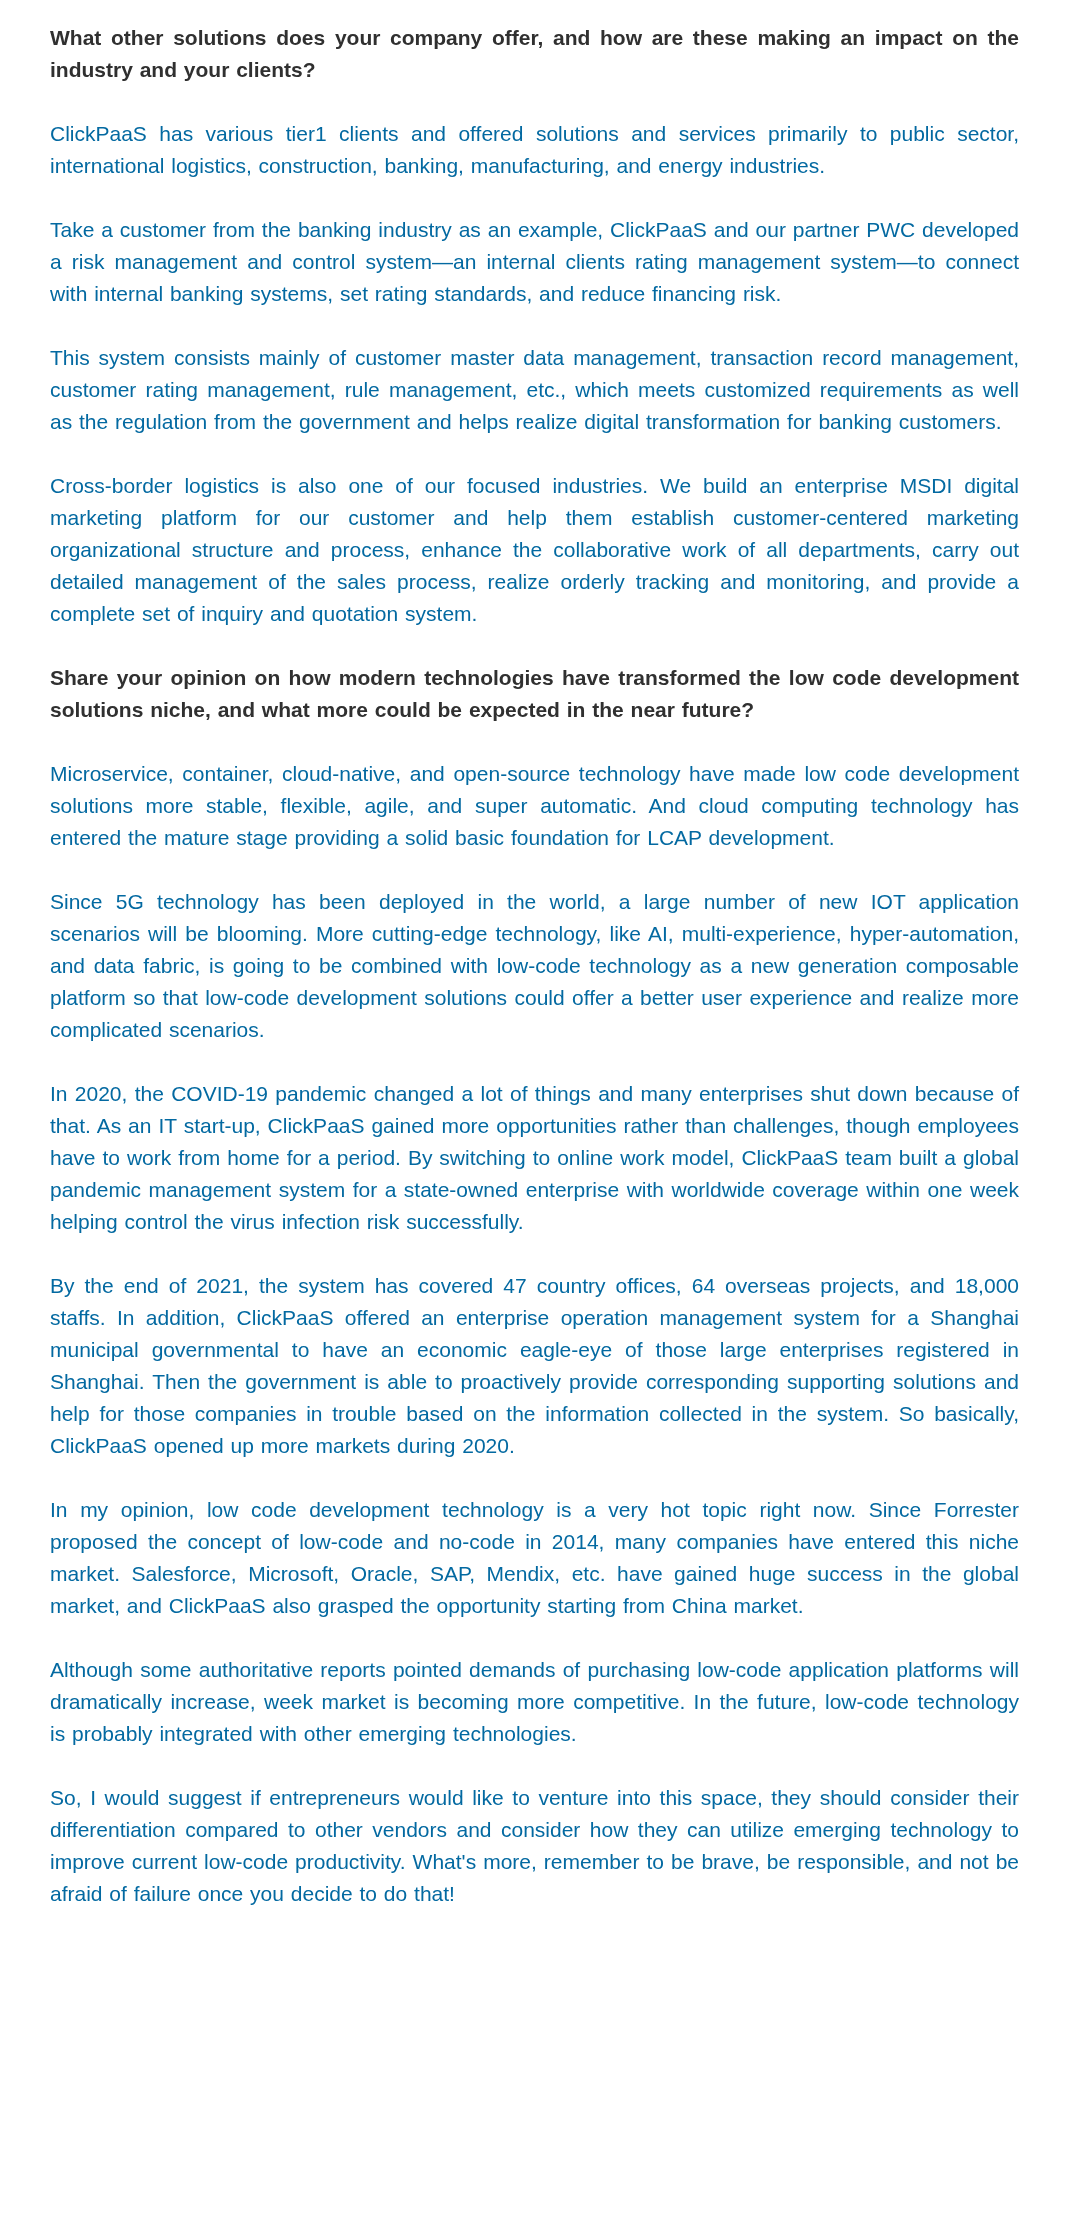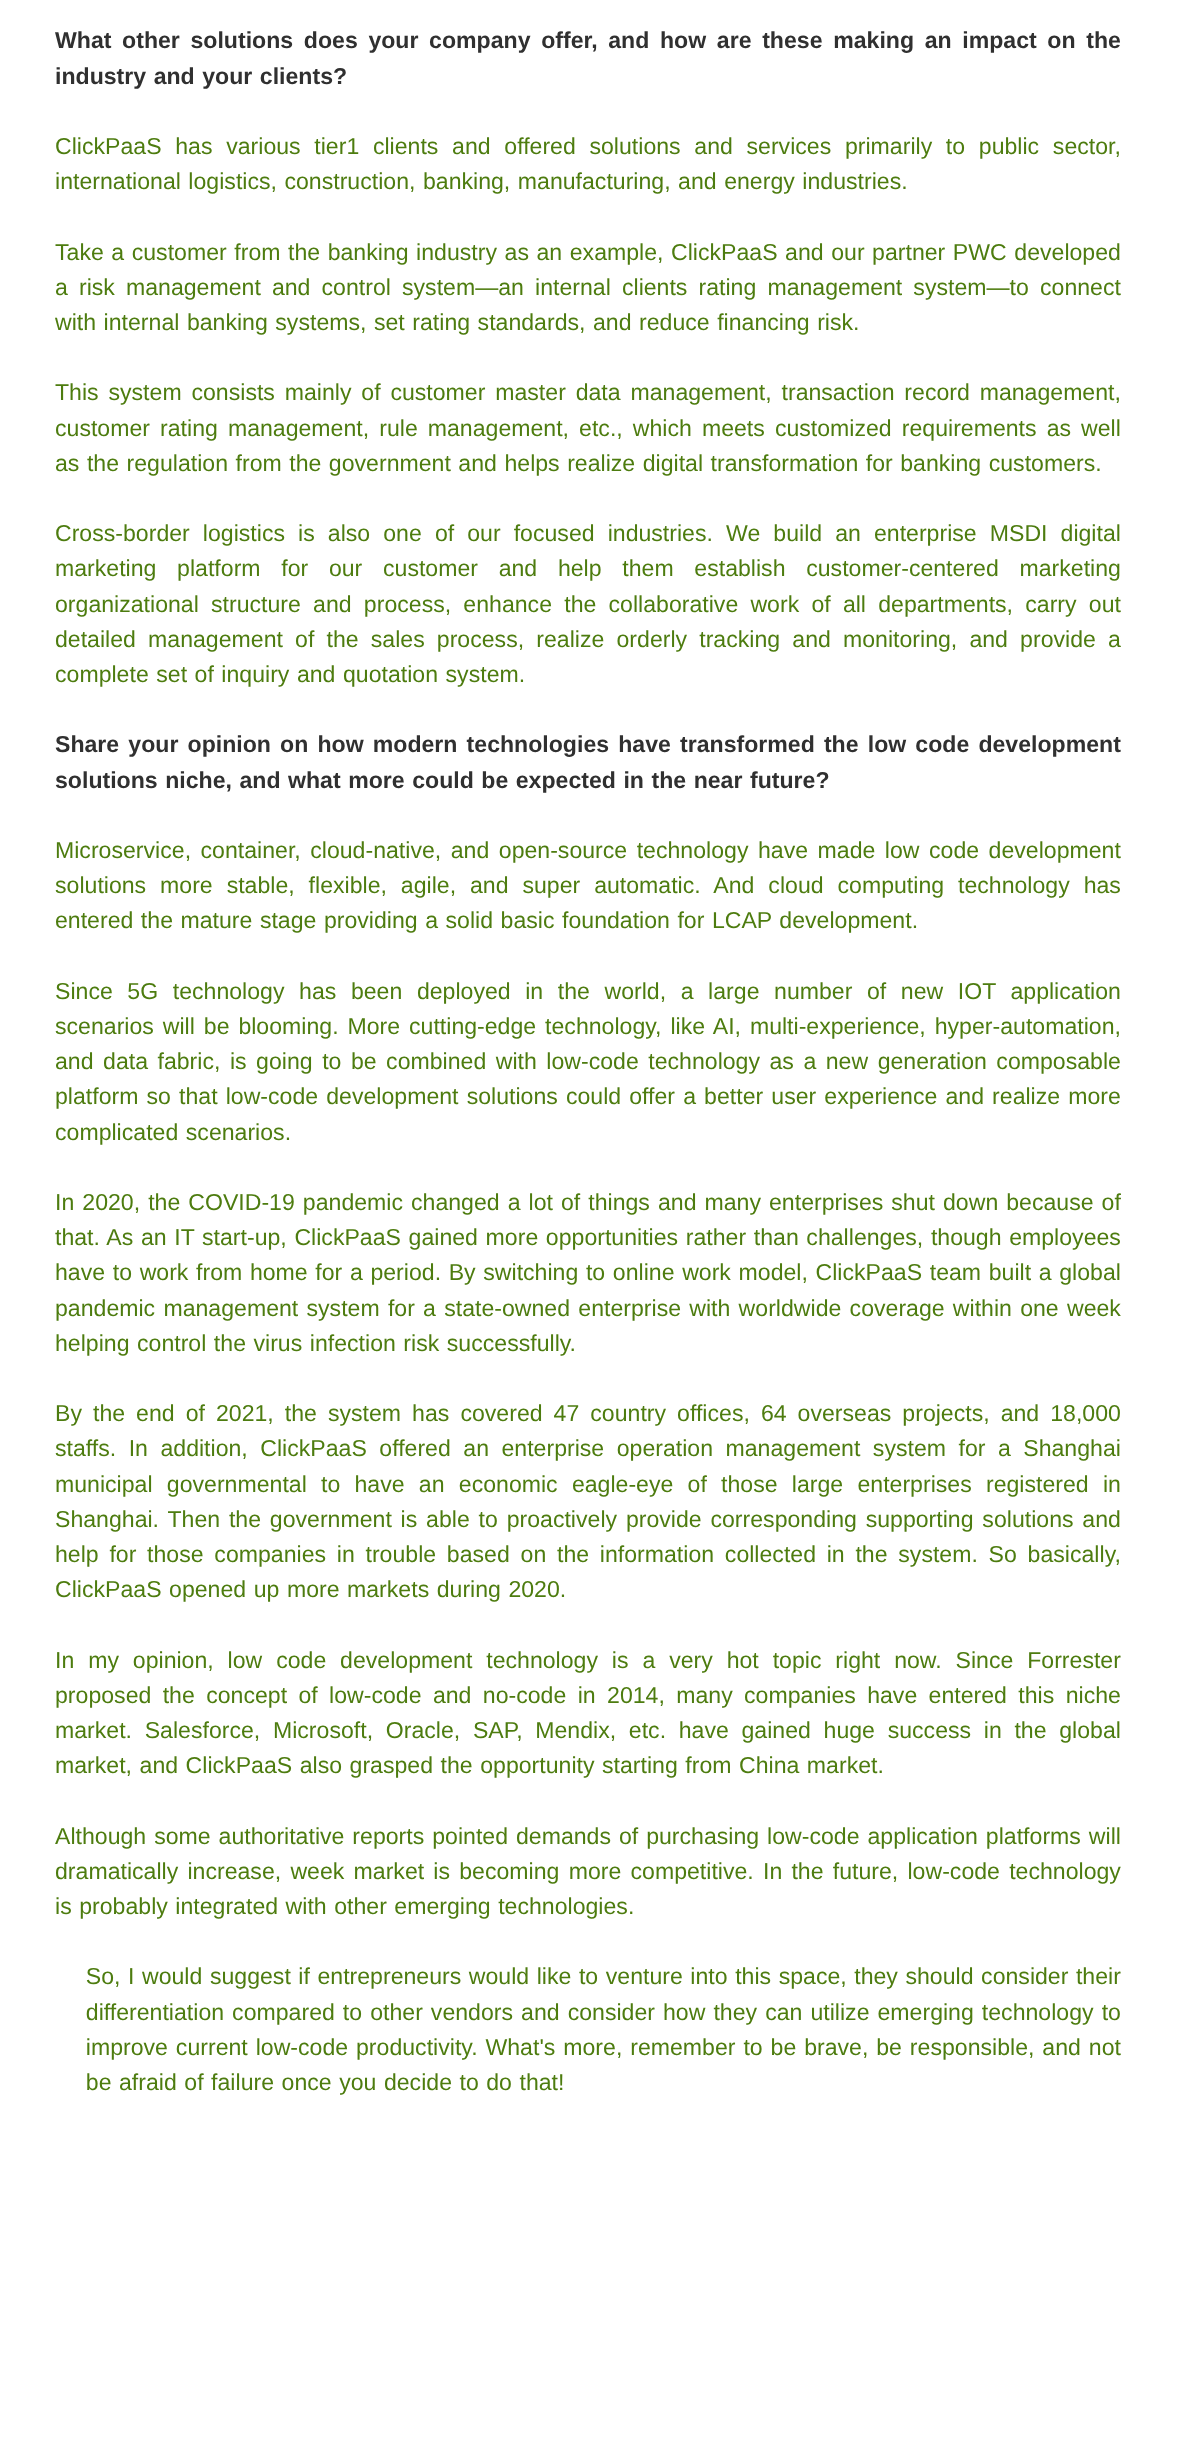--- a/index.html
+++ b/index.html
@@ -16,30 +16,29 @@
   .article {
     box-sizing: border-box;
     width: 1080px;
     padding: 22px 61px 20px 50px;
   }
   .article p {
     margin: 0 0 32px 0;
     font-size: 21px;
     line-height: 32px;
     text-align: justify;
-    color: #4d7c0f;
+    color: #0369a1;
     word-spacing: 1px;
   }
   .article p.q {
     font-weight: bold;
     color: #303030;
   }
   .article p:last-child {
     margin-bottom: 0;
-    margin-left: 28px;
   }
 </style>
 </head>
 <body>
 
 <div class="article">
   <p class="q">What other solutions does your company offer, and how are these making an impact on the industry and your clients?</p>
   <p class="a">ClickPaaS has various tier1 clients and offered solutions and services primarily to public sector, international logistics, construction, banking, manufacturing, and energy industries.</p>
   <p class="a">Take a customer from the banking industry as an example, ClickPaaS and our partner PWC developed a risk management and control system—an internal clients rating management system—to connect with internal banking systems, set rating standards, and reduce financing risk.</p>
   <p class="a">This system consists mainly of customer master data management, transaction record management, customer rating management, rule management, etc., which meets customized requirements as well as the regulation from the government and helps realize digital transformation for banking customers.</p>

